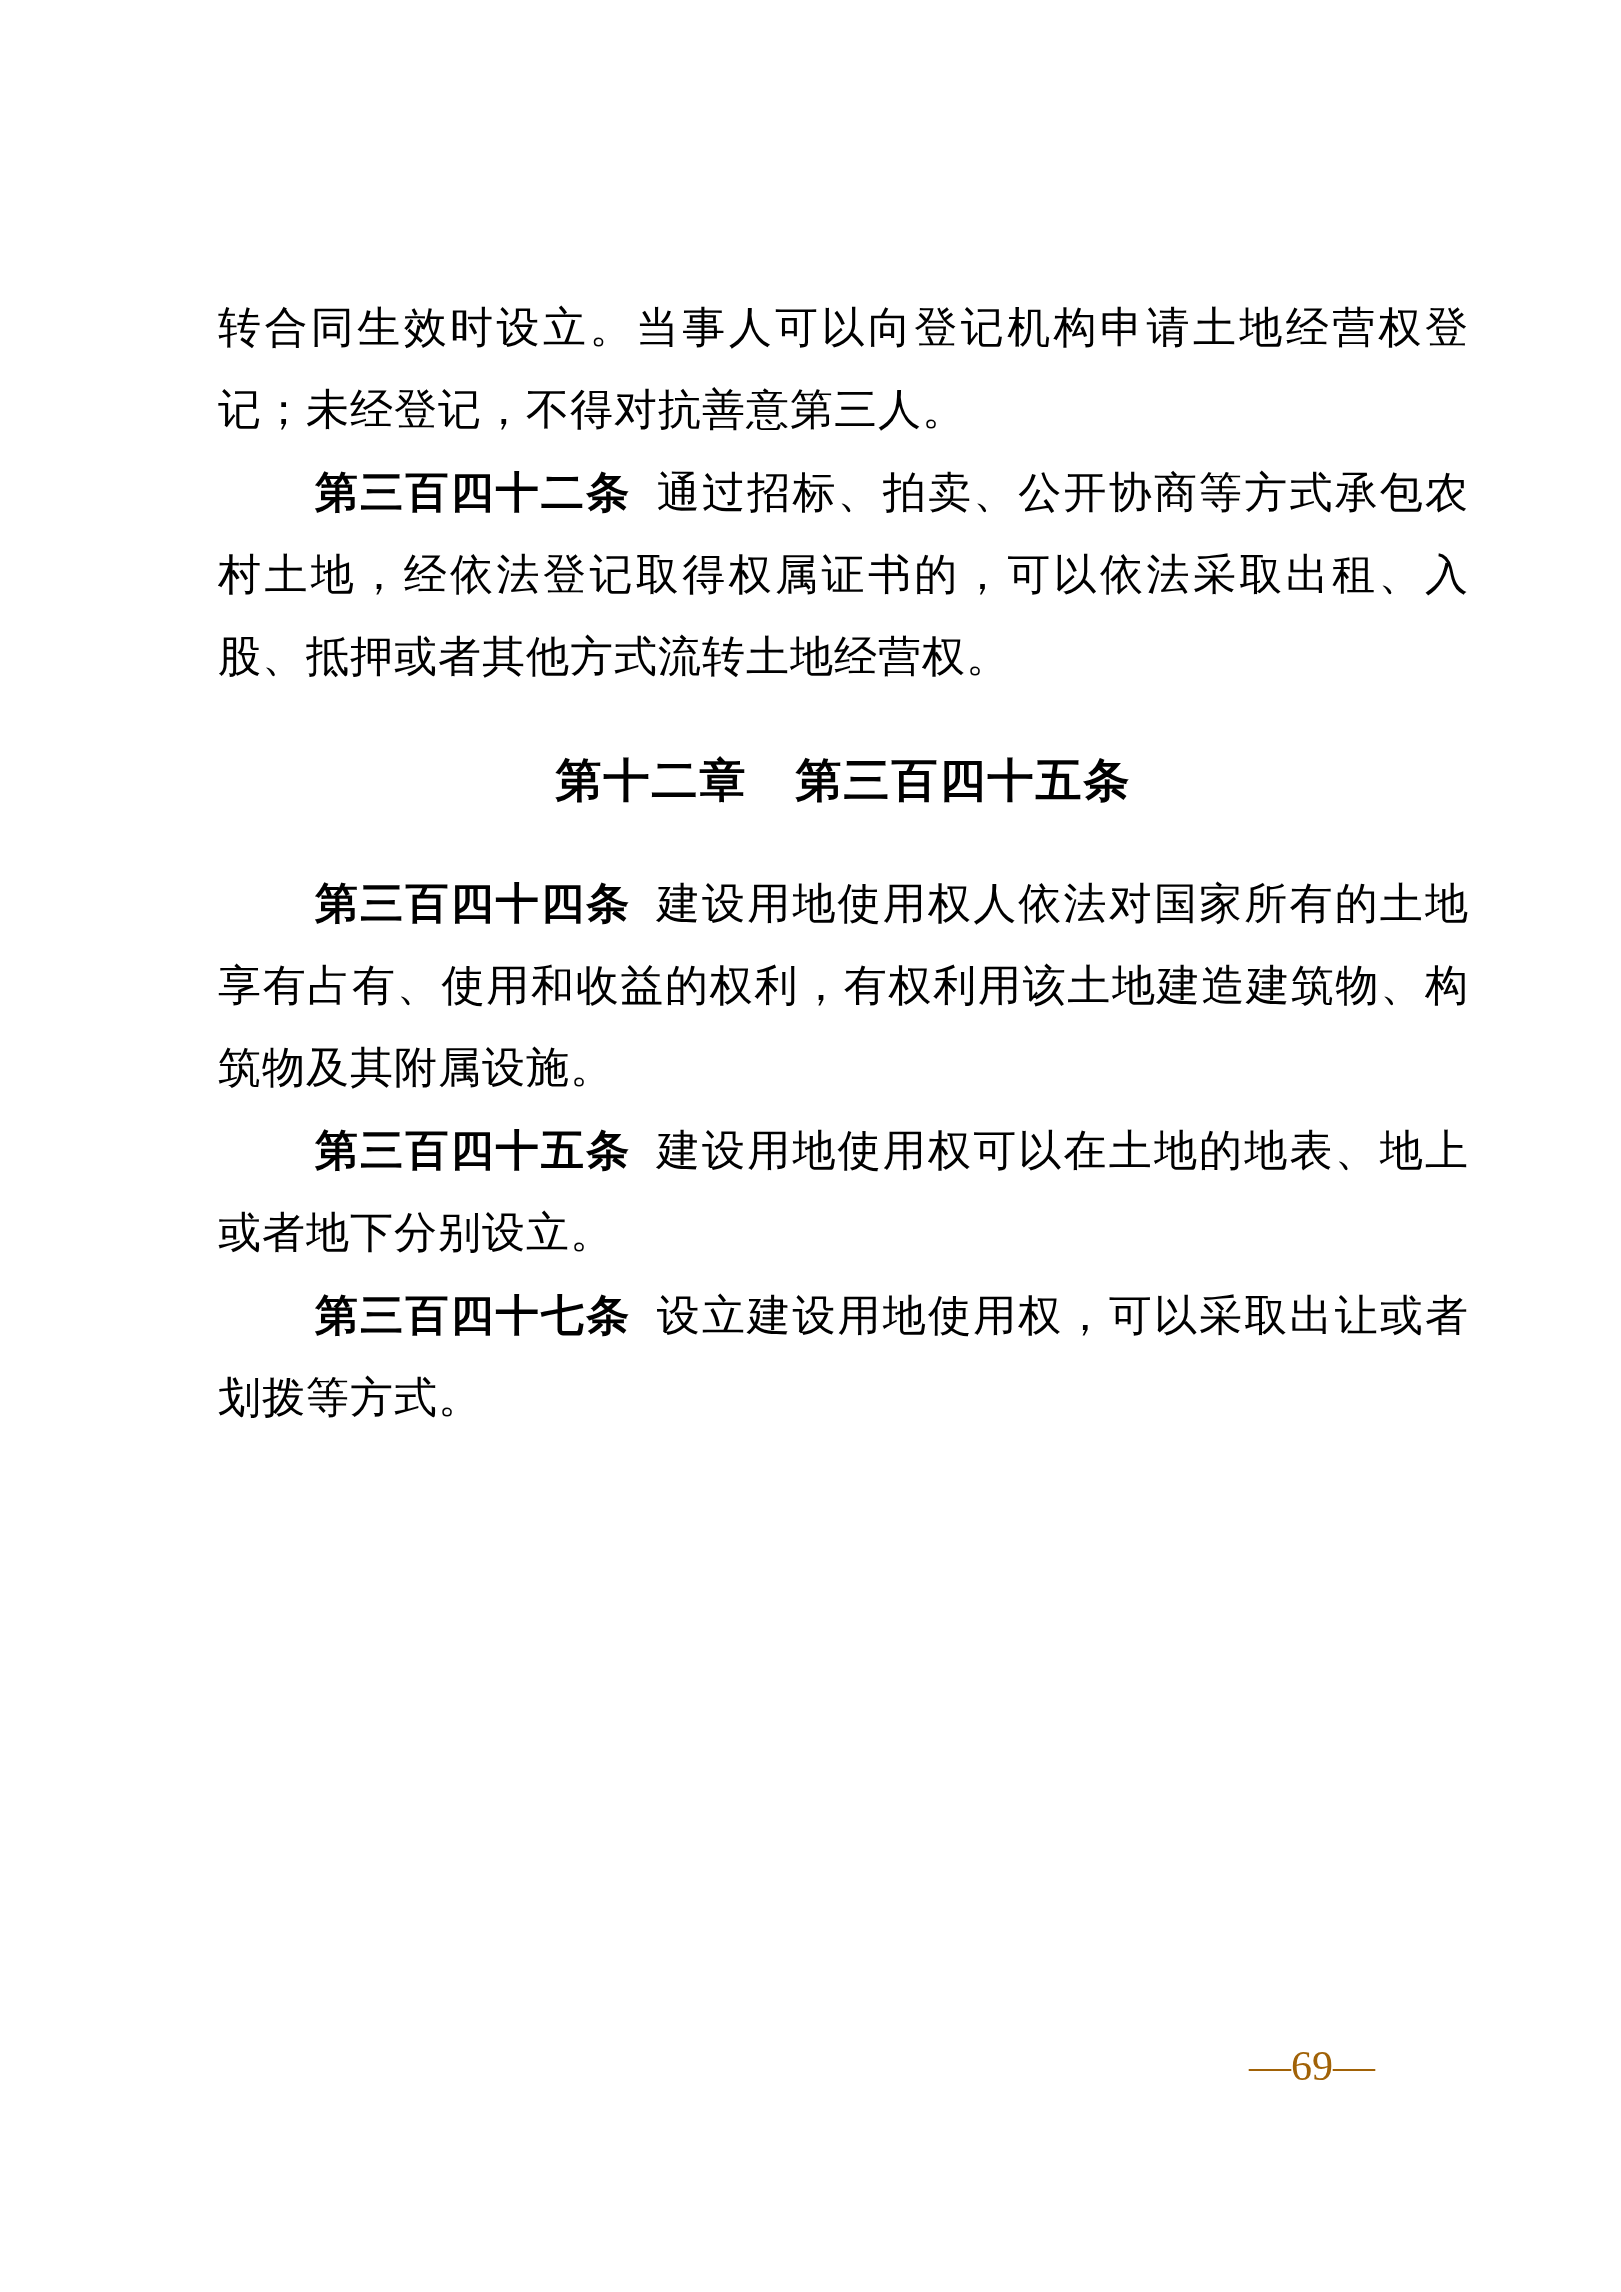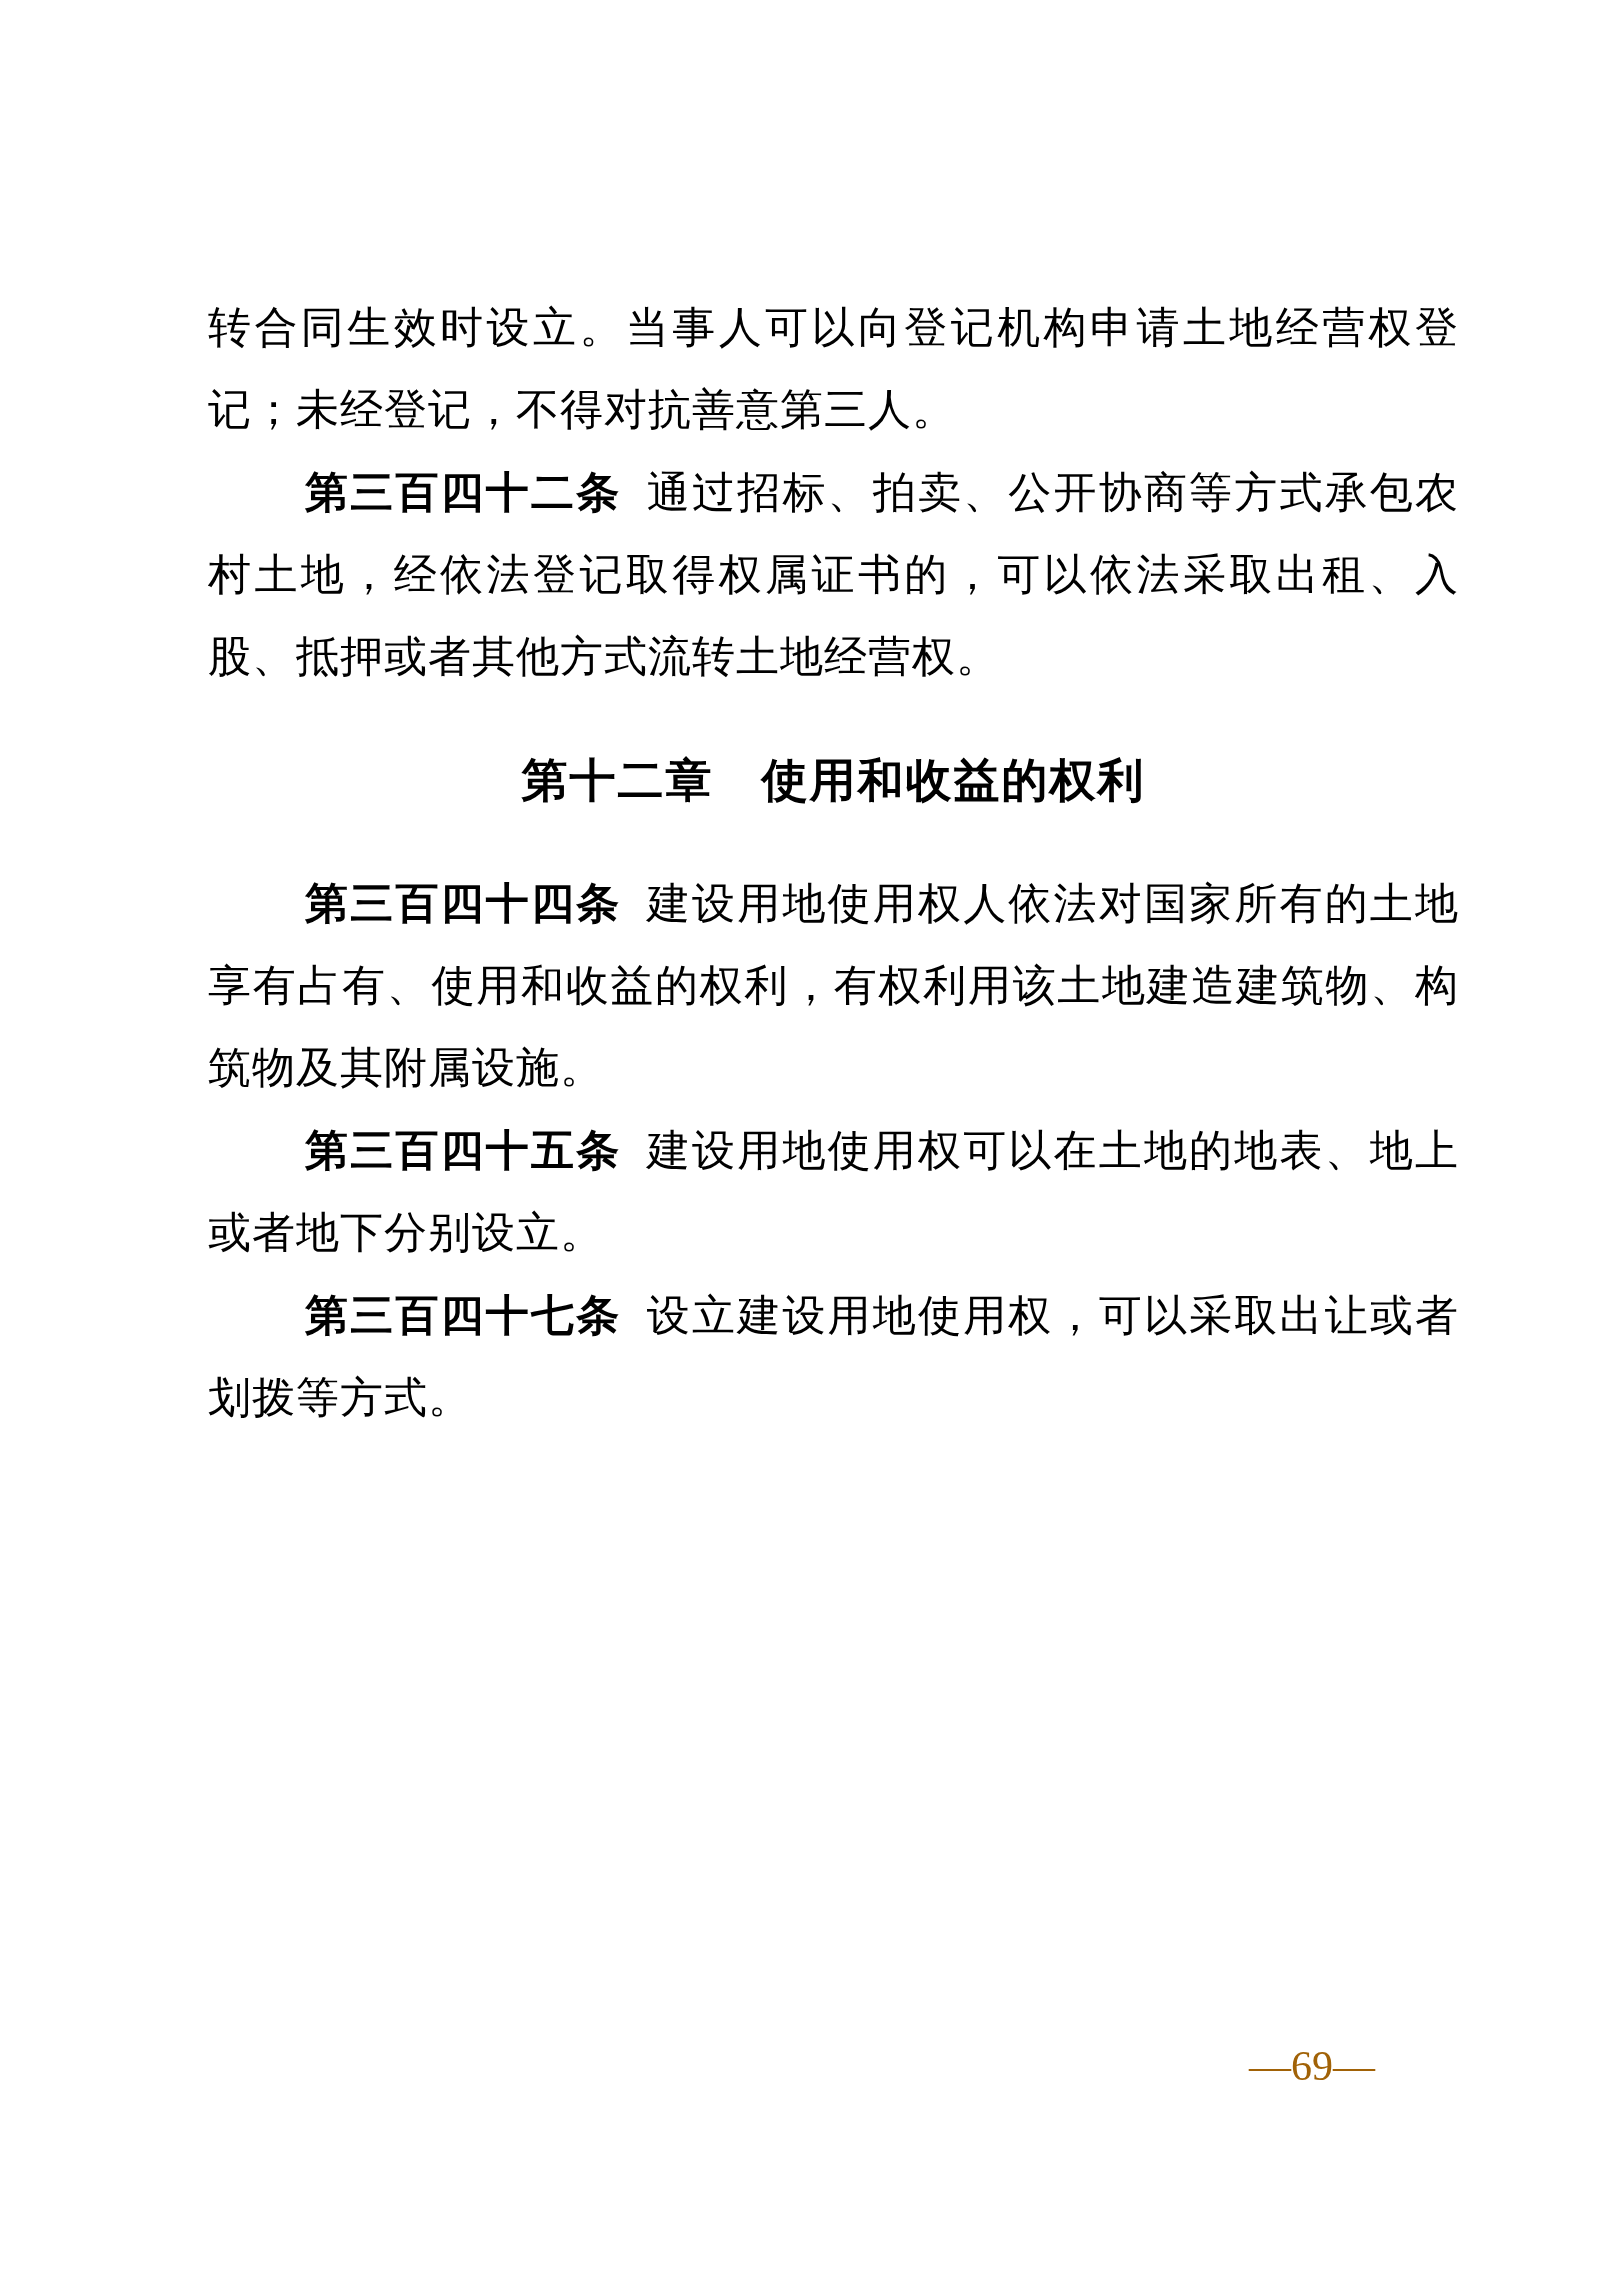--- a/index.html
+++ b/index.html
@@ -11,21 +11,21 @@
     position: relative;
     width: 1621px;
     height: 2293px;
     margin: 0 auto;
     background: #ffffff;
     color: #000000;
     overflow: hidden;
   }
   .content {
     position: absolute;
-    left: 208px;
+    left: 218px;
     top: 287px;
     width: 1251px;
     font-family: "Liberation Serif", serif;
   }
   .content p {
     margin: 0;
     font-size: 43px;
     line-height: 82px;
     text-align: justify;
     text-justify: inter-ideograph;
@@ -62,21 +62,21 @@
     color: #a16207;
   }
 </style>
 </head>
 <body>
 
 <div class="page">
   <main class="content" id="doc-content">
       <p>转合同生效时设立。当事人可以向登记机构申请土地经营权登记；未经登记，不得对抗善意第三人。</p>
       <p class="indented"><span class="article-number">第三百四十二条</span><span>通过招标、拍卖、公开协商等方式承包农村土地，经依法登记取得权属证书的，可以依法采取出租、入股、抵押或者其他方式流转土地经营权。</span></p>
-      <h2 class="chapter-heading">第十二章　使用和收益的权利</h2>
+      <h2 class="chapter-heading">第十二章　第三百四十五条</h2>
       <p class="indented"><span class="article-number">第三百四十四条</span><span>建设用地使用权人依法对国家所有的土地享有占有、使用和收益的权利，有权利用该土地建造建筑物、构筑物及其附属设施。</span></p>
       <p class="indented"><span class="article-number">第三百四十五条</span><span>建设用地使用权可以在土地的地表、地上或者地下分别设立。</span></p>
       <p class="indented"><span class="article-number">第三百四十七条</span><span>设立建设用地使用权，可以采取出让或者划拨等方式。</span></p>
     </main>
   <div class="page-footer">
     <span class="page-number">—69—</span>
   </div>
 </div>
 
 

